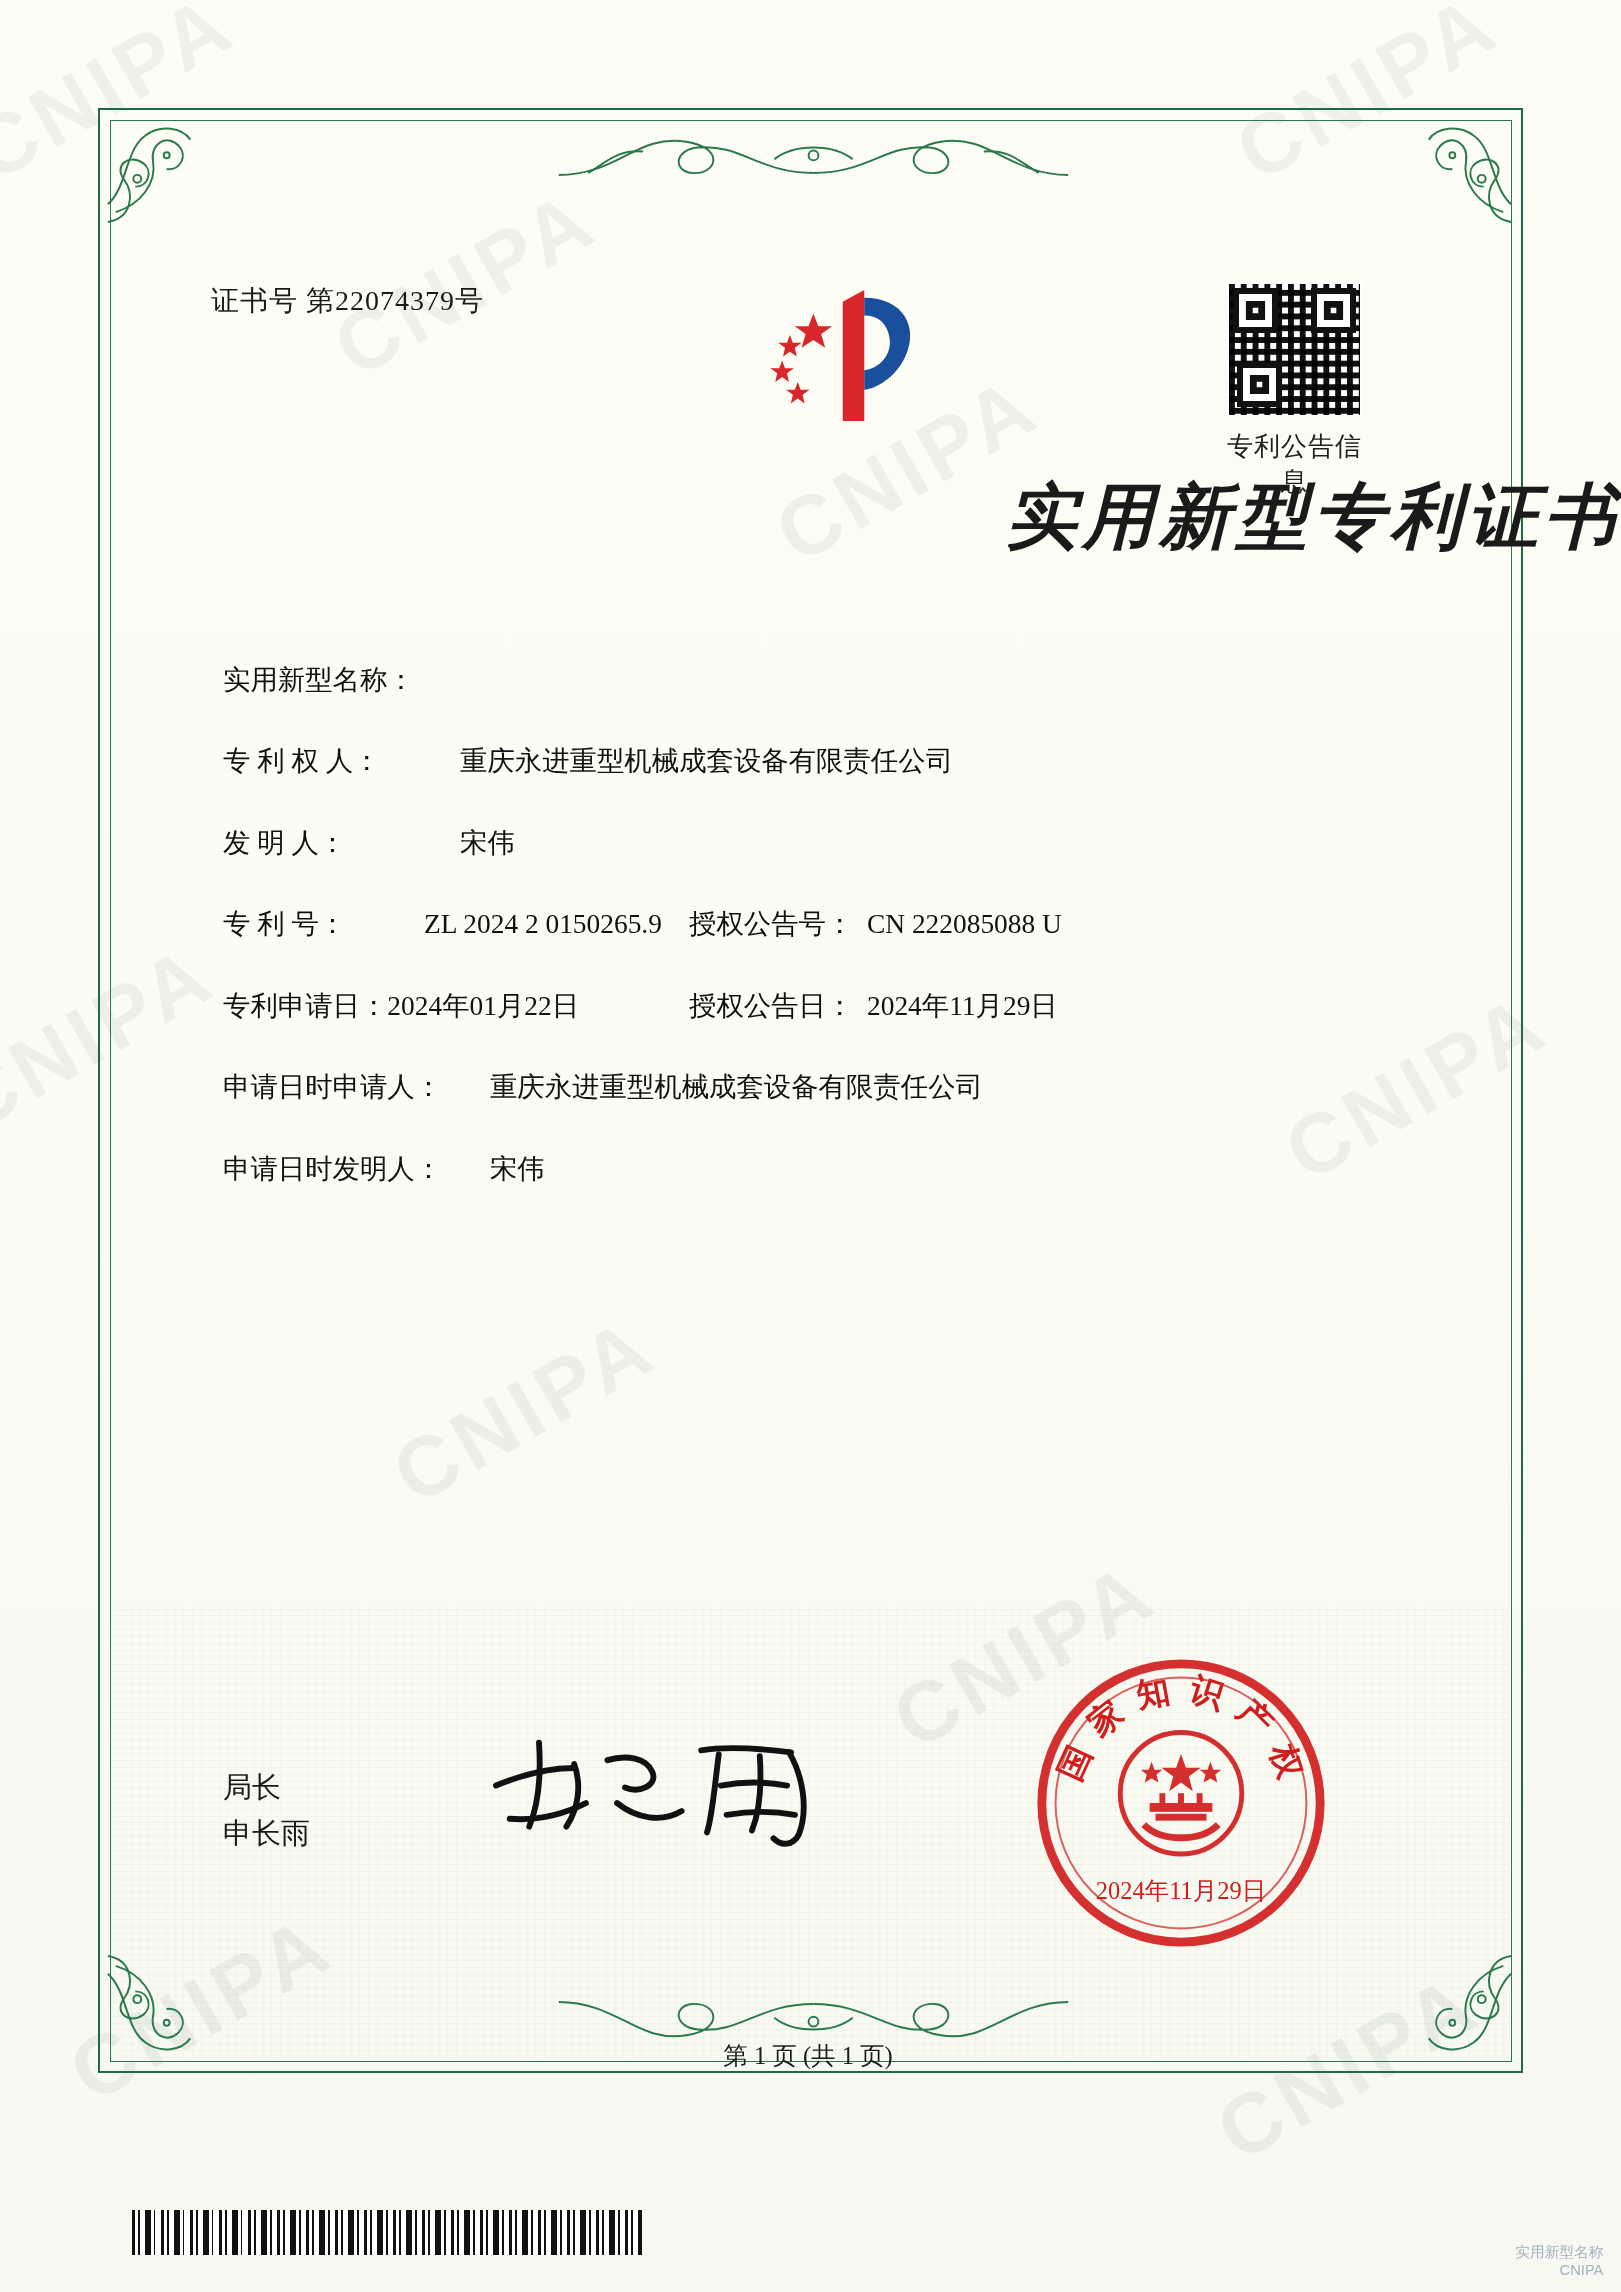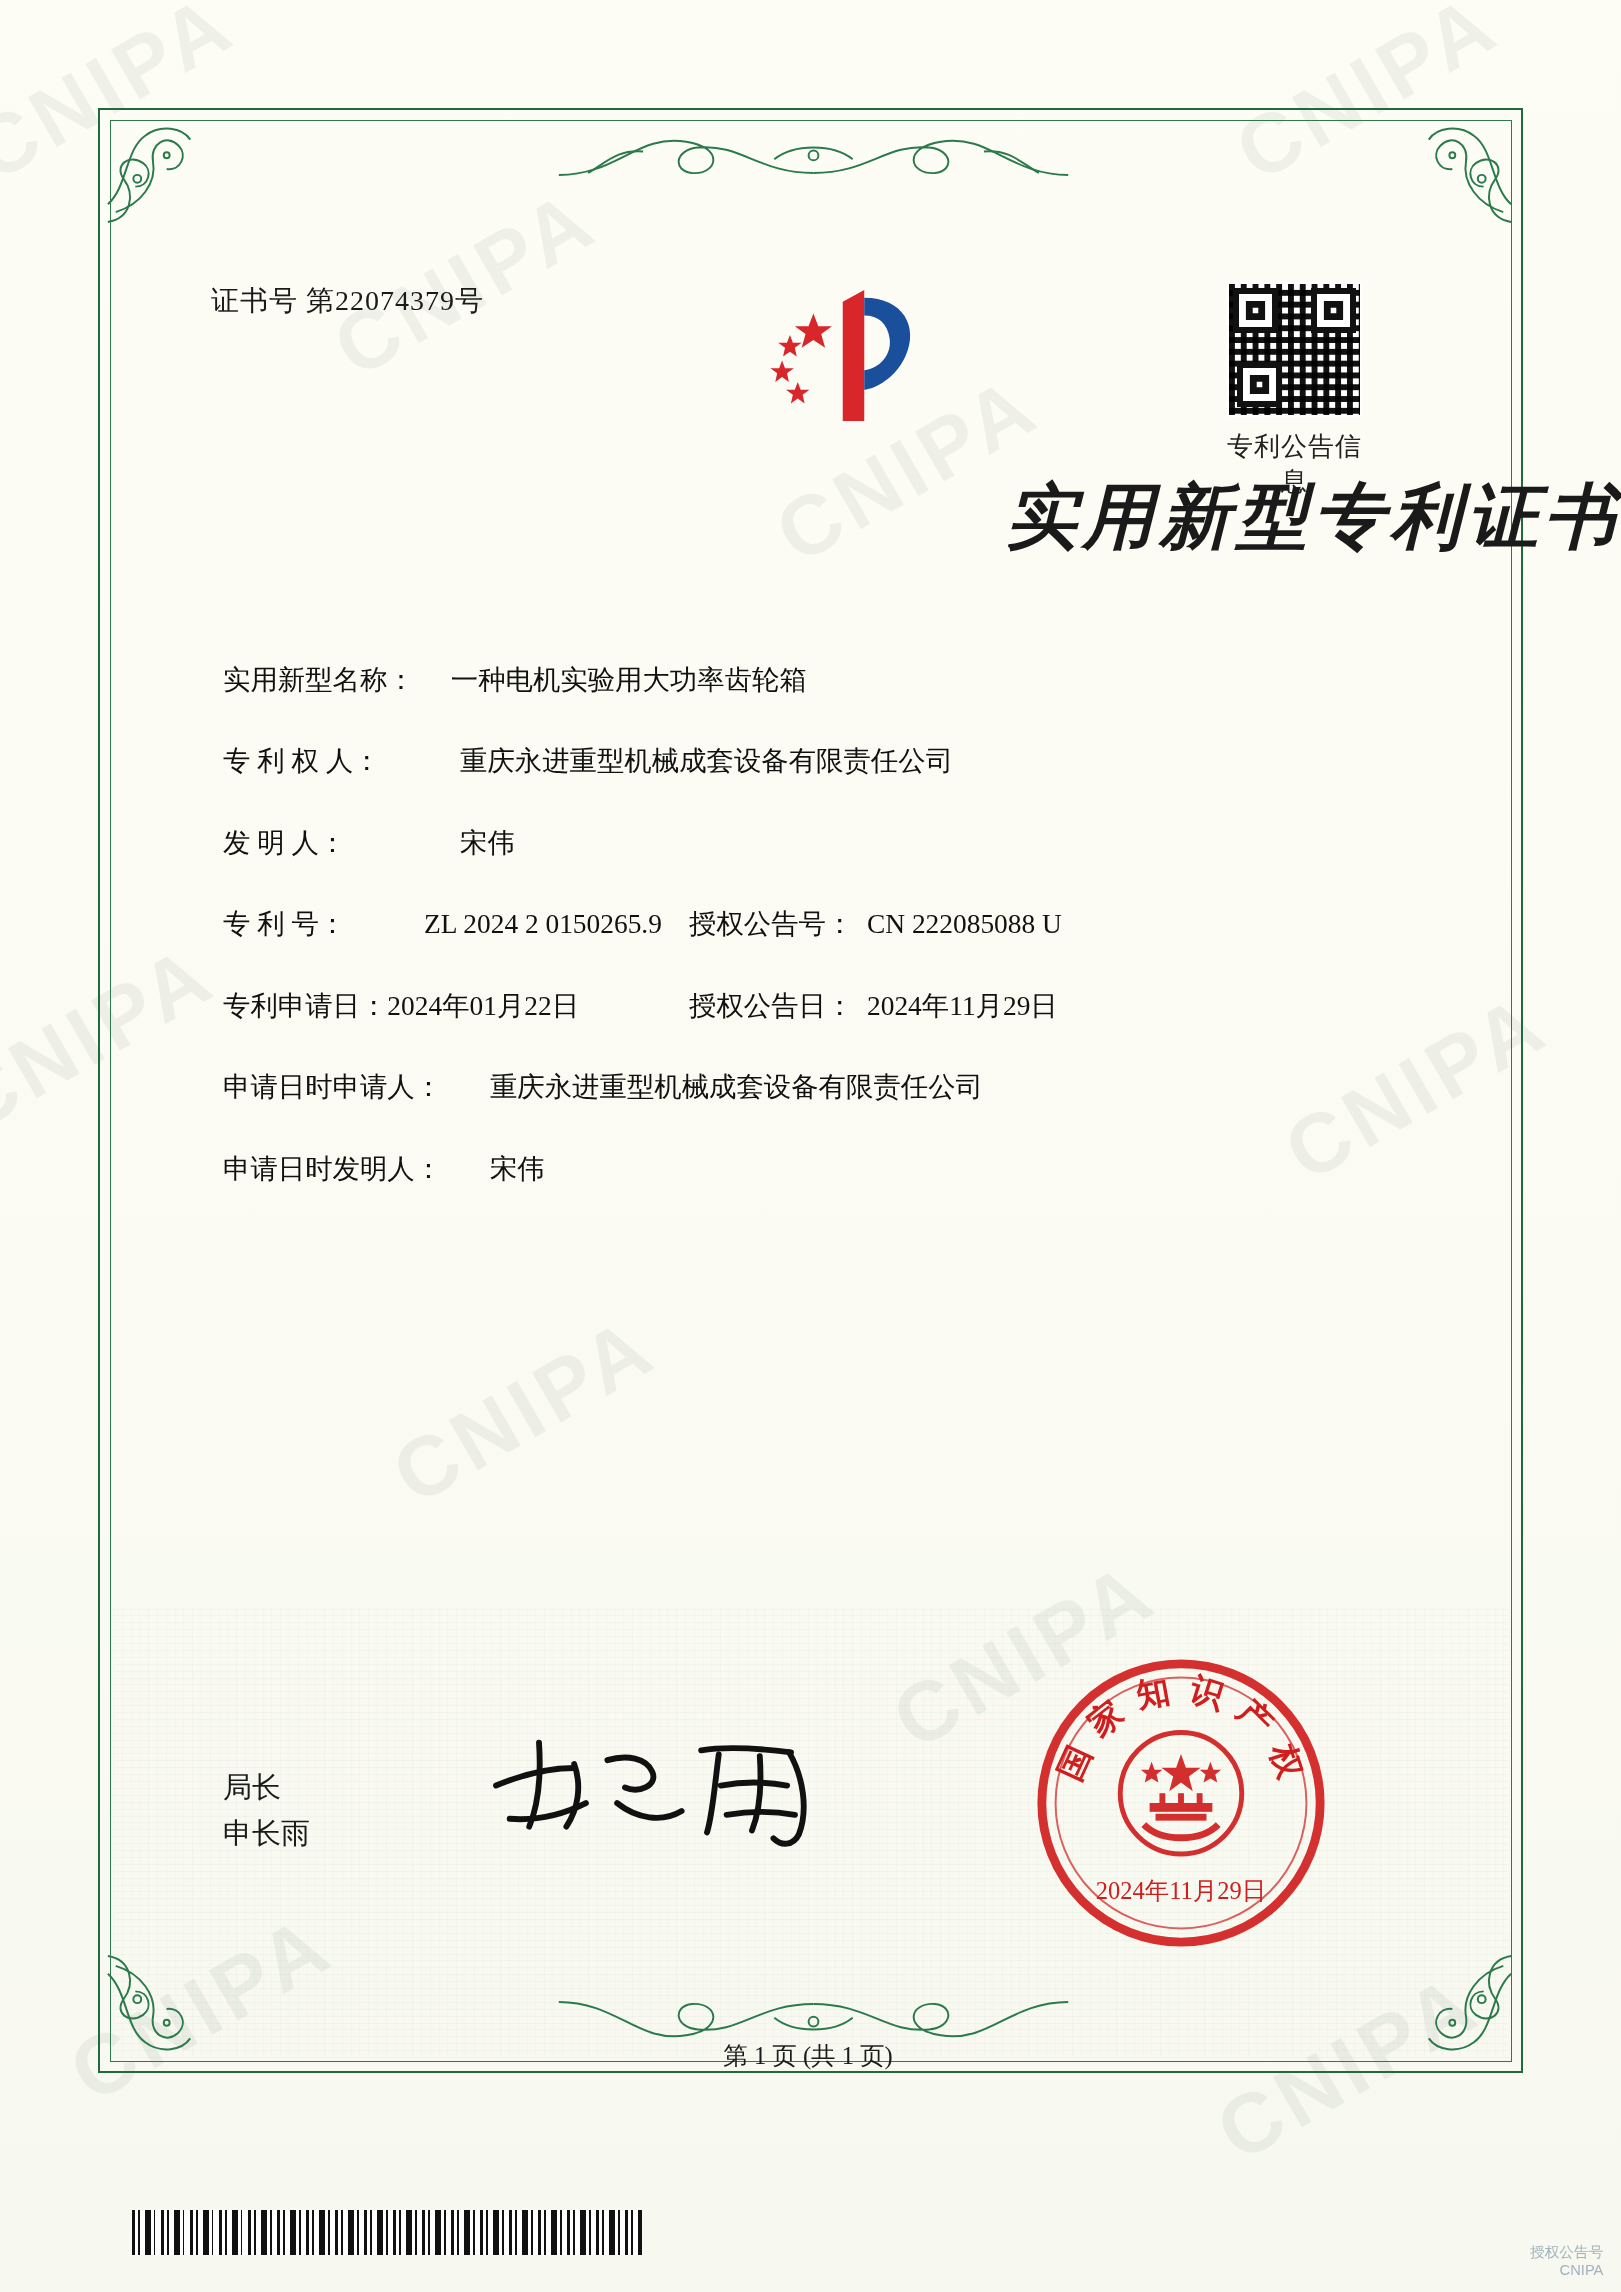--- a/index.html
+++ b/index.html
@@ -382,21 +382,20 @@
     </div>
     <div id="qr-label">专利公告信息</div>
   </div>
 
   <div id="doc-title">实用新型专利证书</div>
 
   <div id="fields">
 
     <div class="row">
       <span class="lbl">实用新型名称：</span>
-      <span class="val">一种电机实验用大功率齿轮箱</span>
     </div>
 
     <div class="row">
       <span class="lbl spread">专 利 权 人：</span>
       <span class="val">重庆永进重型机械成套设备有限责任公司</span>
     </div>
 
 
     <div class="row">
       <span class="lbl spread">发 明 人：</span>
@@ -490,18 +489,18 @@
       </text>
       <text x="150" y="248" fill="#d01e1e" font-size="25" font-family="'Liberation Serif',serif" text-anchor="middle">2024年11月29日</text>
     </svg>
   </div>
 
   <div id="page-no">第 1 页 (共 1 页)</div>
 
   <div id="barcode"></div>
 
   <div id="corner-logo">
-    <div>授权公告号</div>
+    <div>实用新型名称</div>
     <div>CNIPA</div>
   </div>
 
 </div>
 
 
 </body></html>

